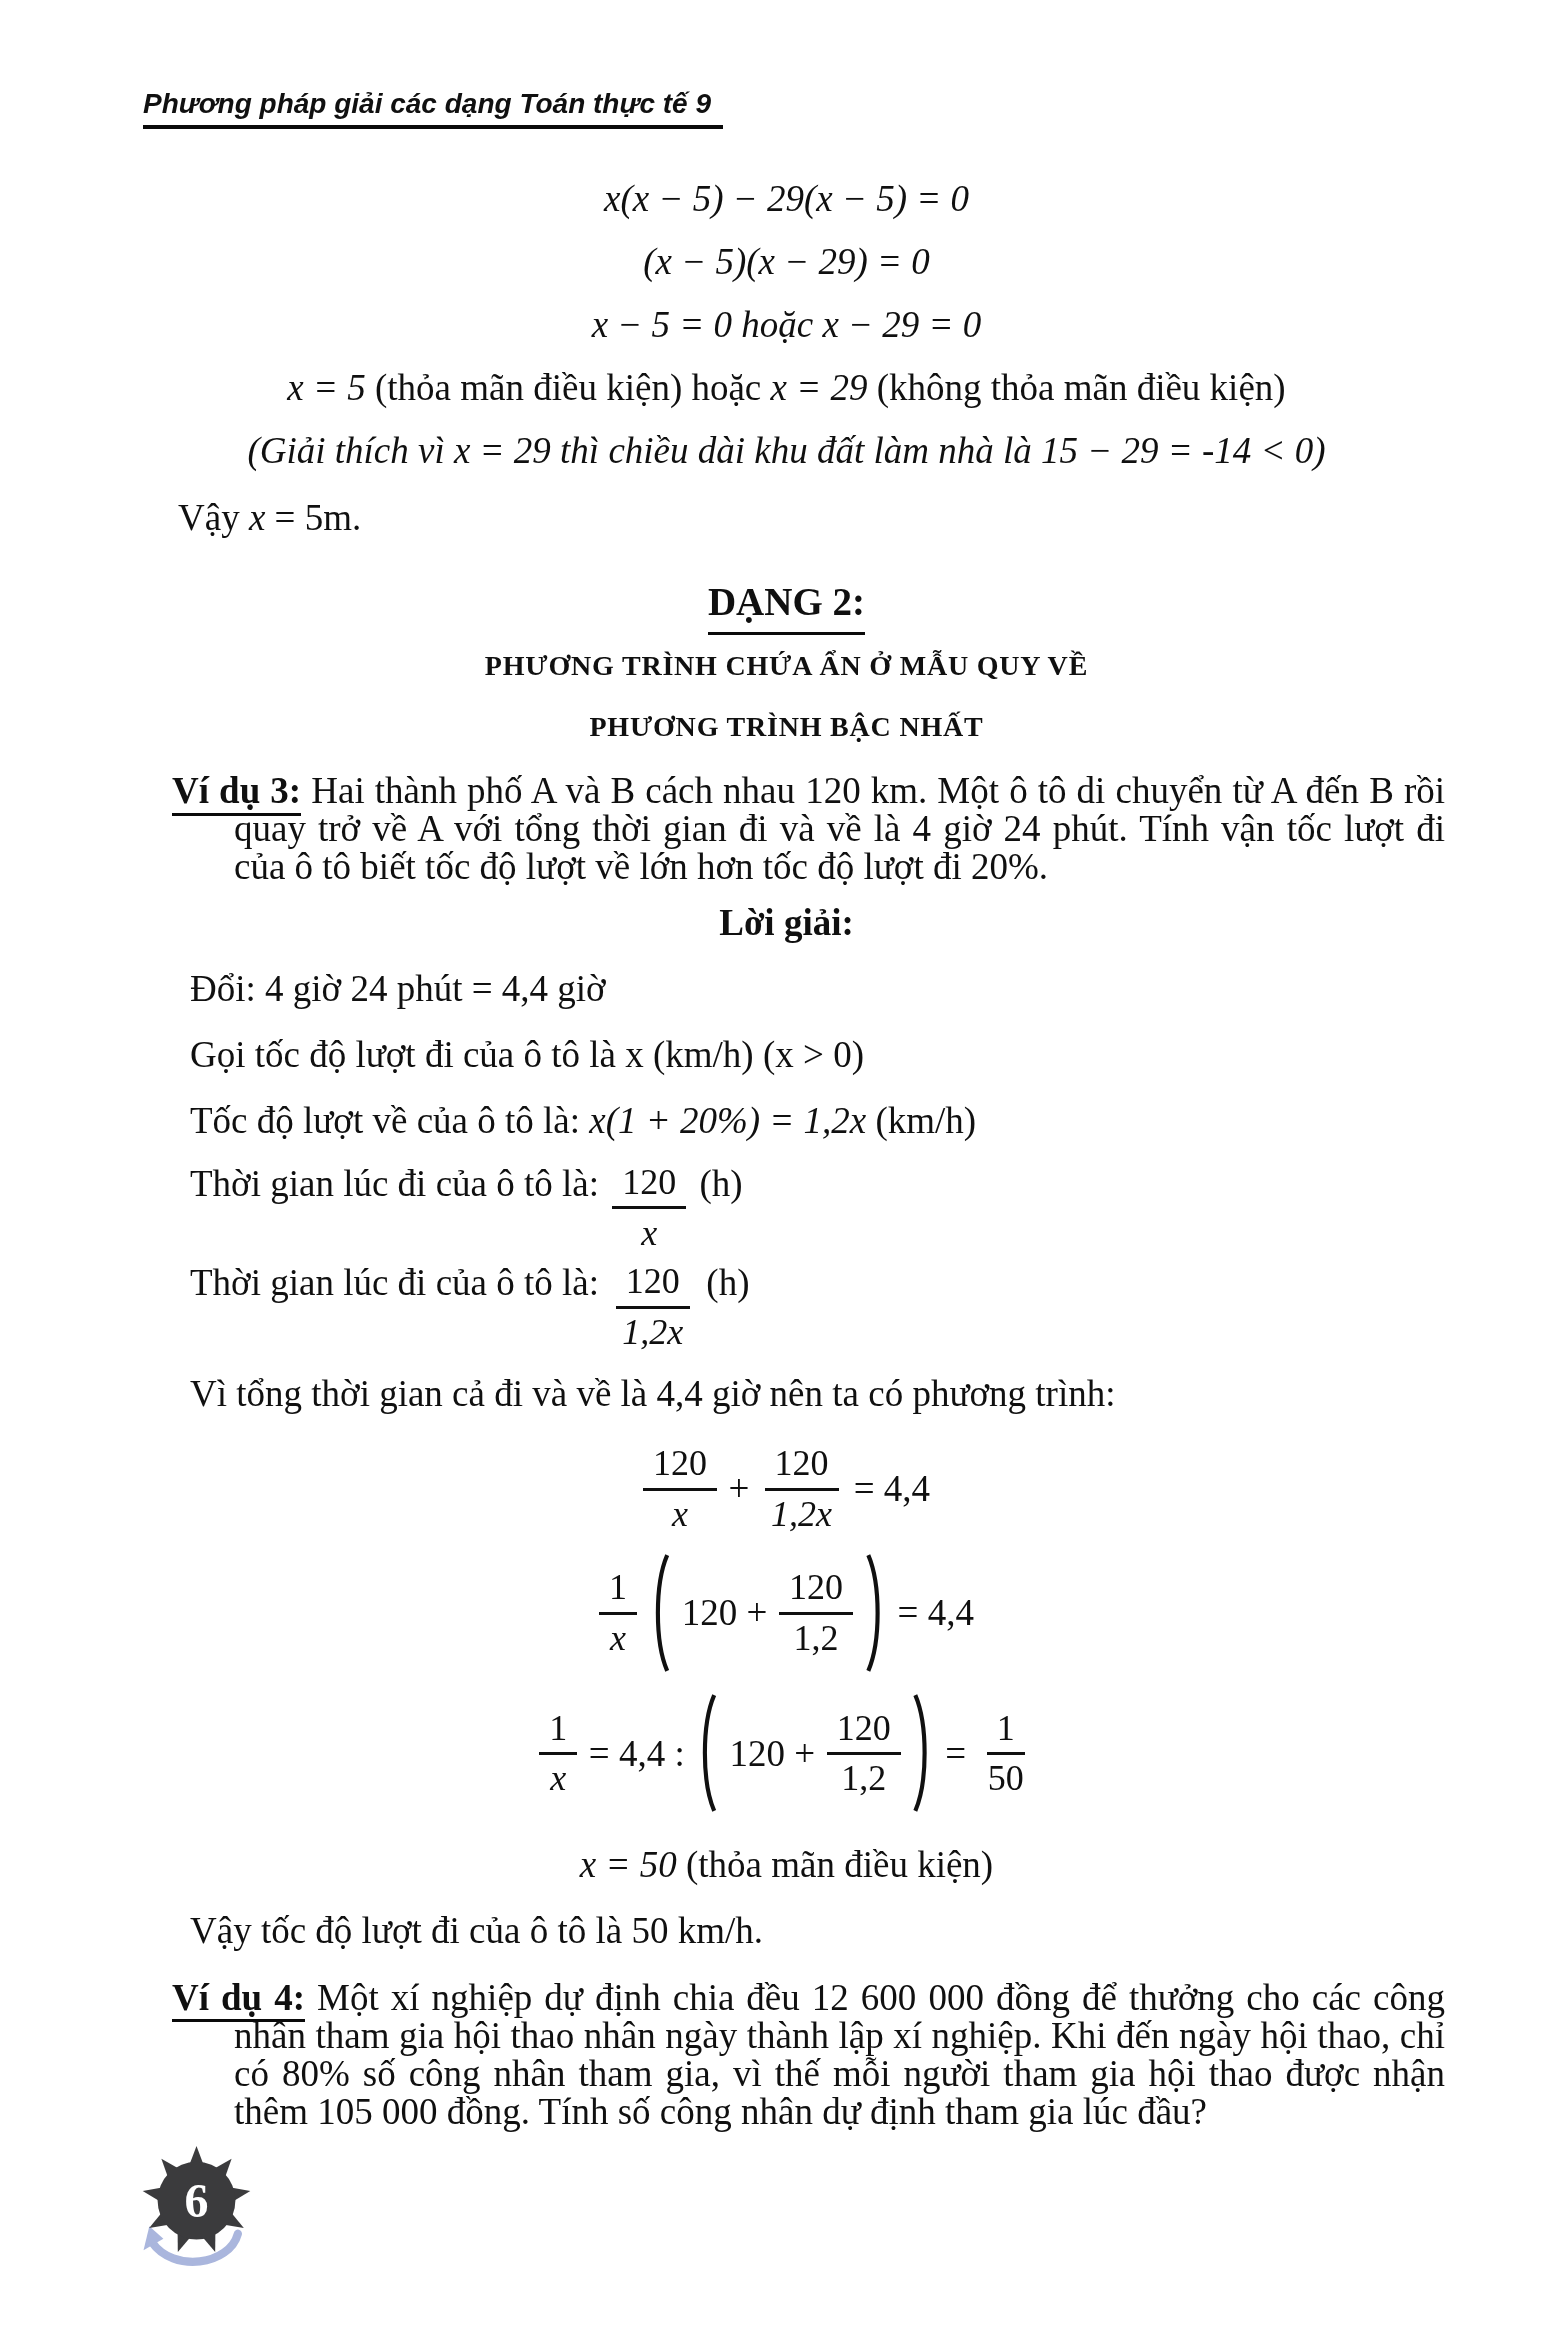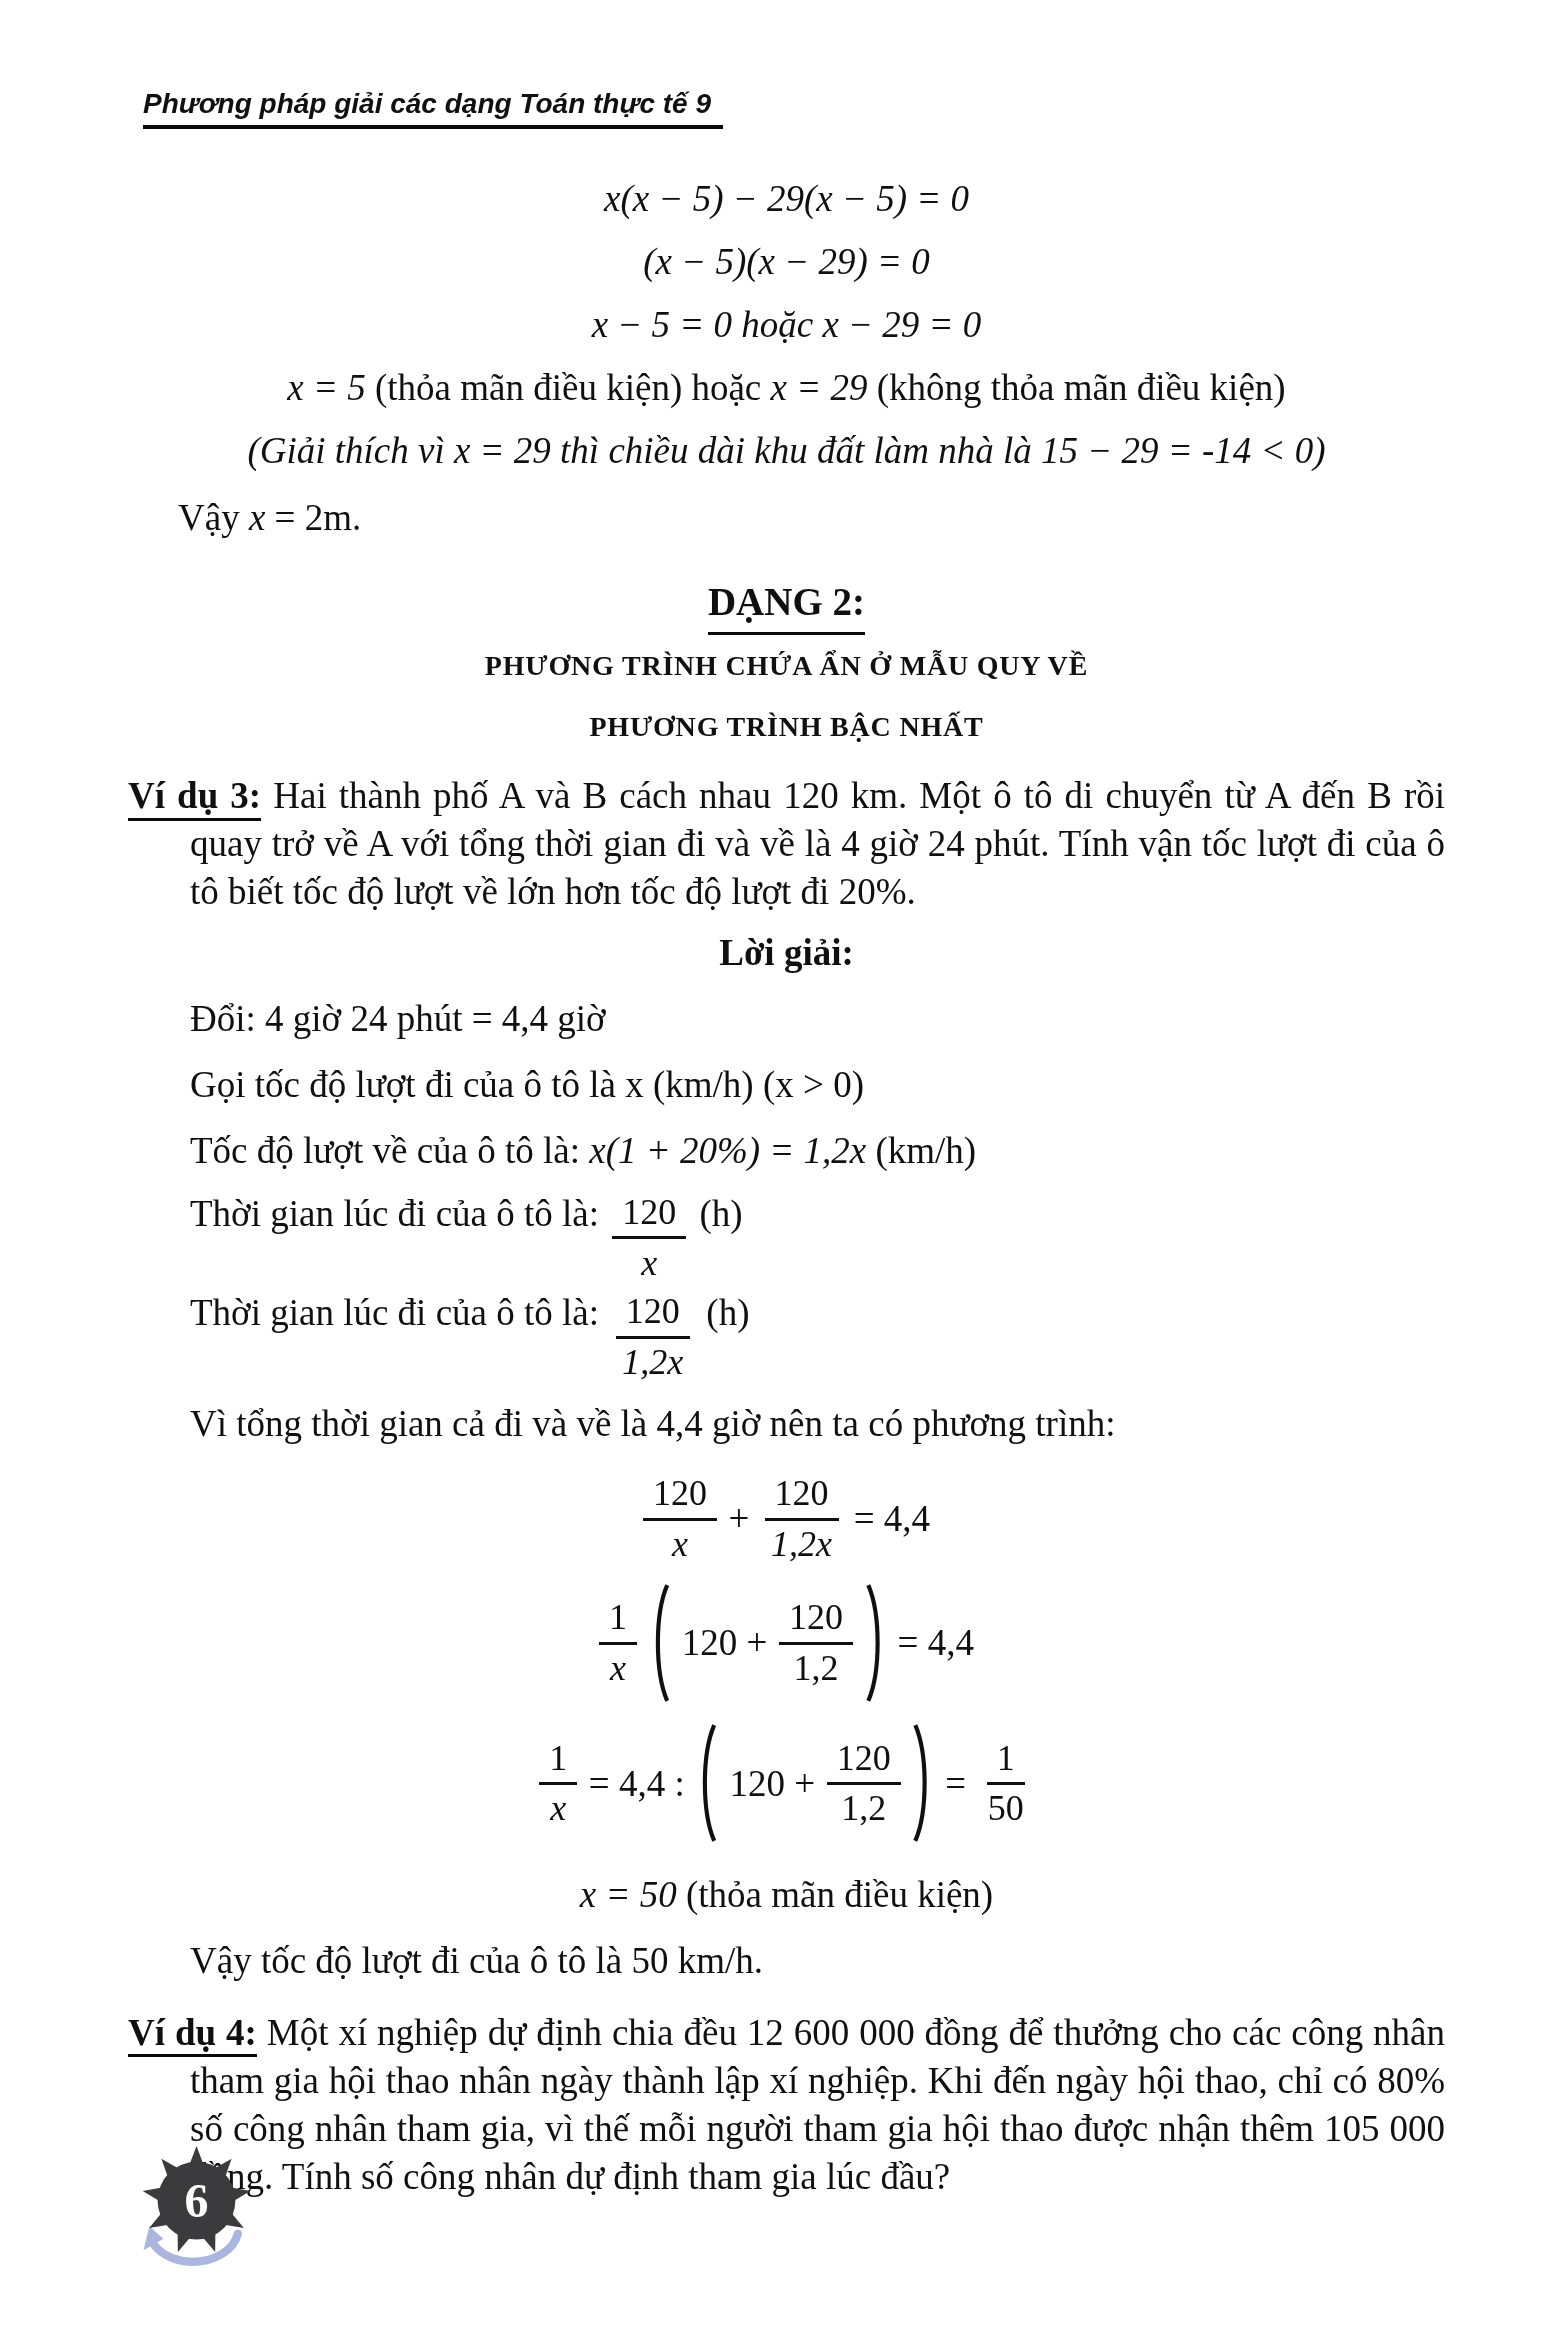--- a/index.html
+++ b/index.html
@@ -25,21 +25,21 @@
   .mi{font-style:italic;}
   .note-line{font-style:italic;line-height:63px;}
   .concl-line{padding-left:50px;line-height:66px;margin-top:3.3px;}
 
   
   .section-head{text-align:center;margin-top:21.5px;font-weight:bold;}
   .kicker span{display:inline-block;font-size:39px;border-bottom:3.3px solid #0a0a0a;padding-bottom:1.7px;line-height:58px;}
   .sec-title{font-size:28px;line-height:61px;letter-spacing:0.8px;}
 
   
-  .example{padding-left:62px;text-indent:-62px;text-align:justify;line-height:48px;margin-top:15px;}
+  .example{padding-left:62px;text-indent:-62px;text-align:justify;line-height:38px;margin-top:15px;margin-left:44px;}
   .ex-label{font-weight:bold;border-bottom:3.3px solid #0a0a0a;padding-bottom:1.7px;}
   .solution-heading{text-align:center;font-weight:bold;line-height:66px;margin-top:3.3px;}
 
   
   .sol-line{padding-left:62px;line-height:66px;}
   .inline-row{display:flex;align-items:flex-start;gap:13.2px;padding-left:62px;margin:8.3px 0;}
 
   
   .frac{display:inline-flex;flex-direction:column;align-items:center;font-size:36px;line-height:1.12;}
   .frac .num{padding:0 10px 4.1px;border-bottom:3.3px solid #101010;}
@@ -72,21 +72,21 @@
       <span class="mi">x = 5</span>
       <span>(thỏa mãn điều kiện) hoặc</span>
       <span class="mi">x = 29</span>
       <span>(không thỏa mãn điều kiện)</span>
     </div>
     <div class="note-line">(Giải thích vì x = 29 thì chiều dài khu đất làm nhà là 15 − 29 = -14 &lt; 0)</div>
   </div>
   <div class="concl-line">
     <span>Vậy</span>
     <span class="mi">x</span>
-    <span>= 2m.</span>
+    <span>= 5m.</span>
   </div>
 
   <div class="section-head">
     <div class="kicker">
       <span>DẠNG 2:</span>
     </div>
     <div class="sec-title">PHƯƠNG TRÌNH CHỨA ẨN Ở MẪU QUY VỀ</div>
     <div class="sec-title">PHƯƠNG TRÌNH BẬC NHẤT</div>
   </div>
 

